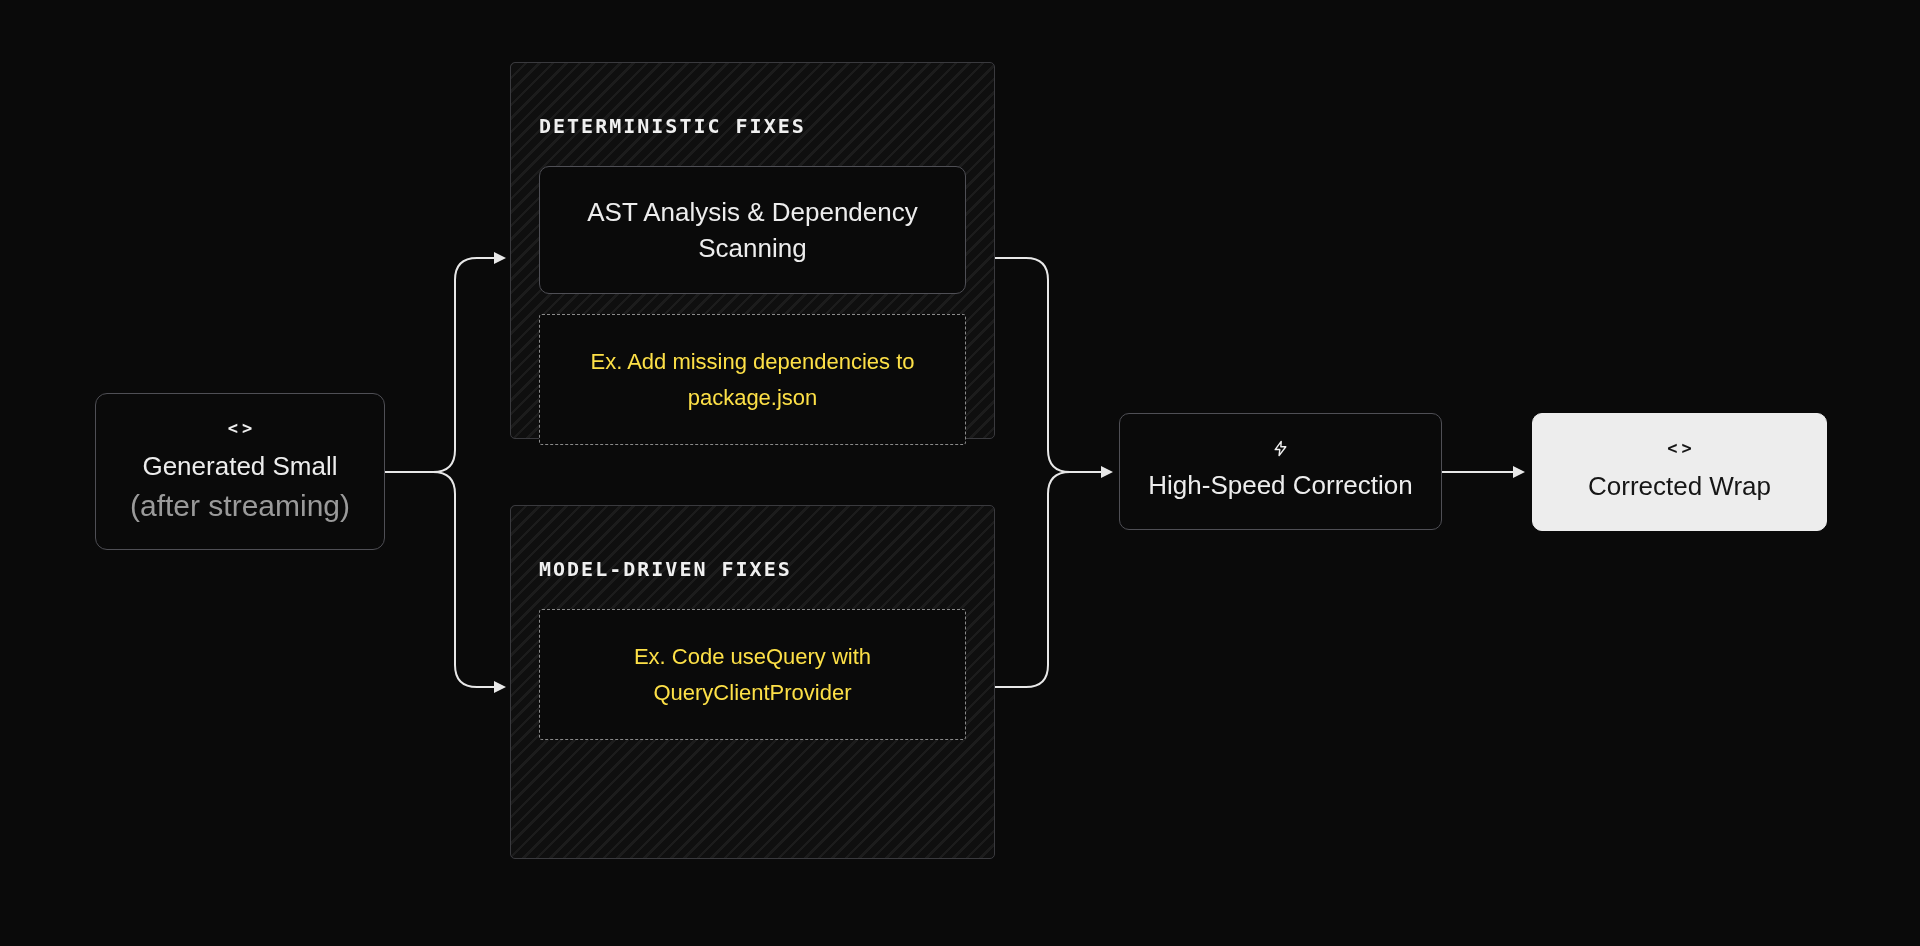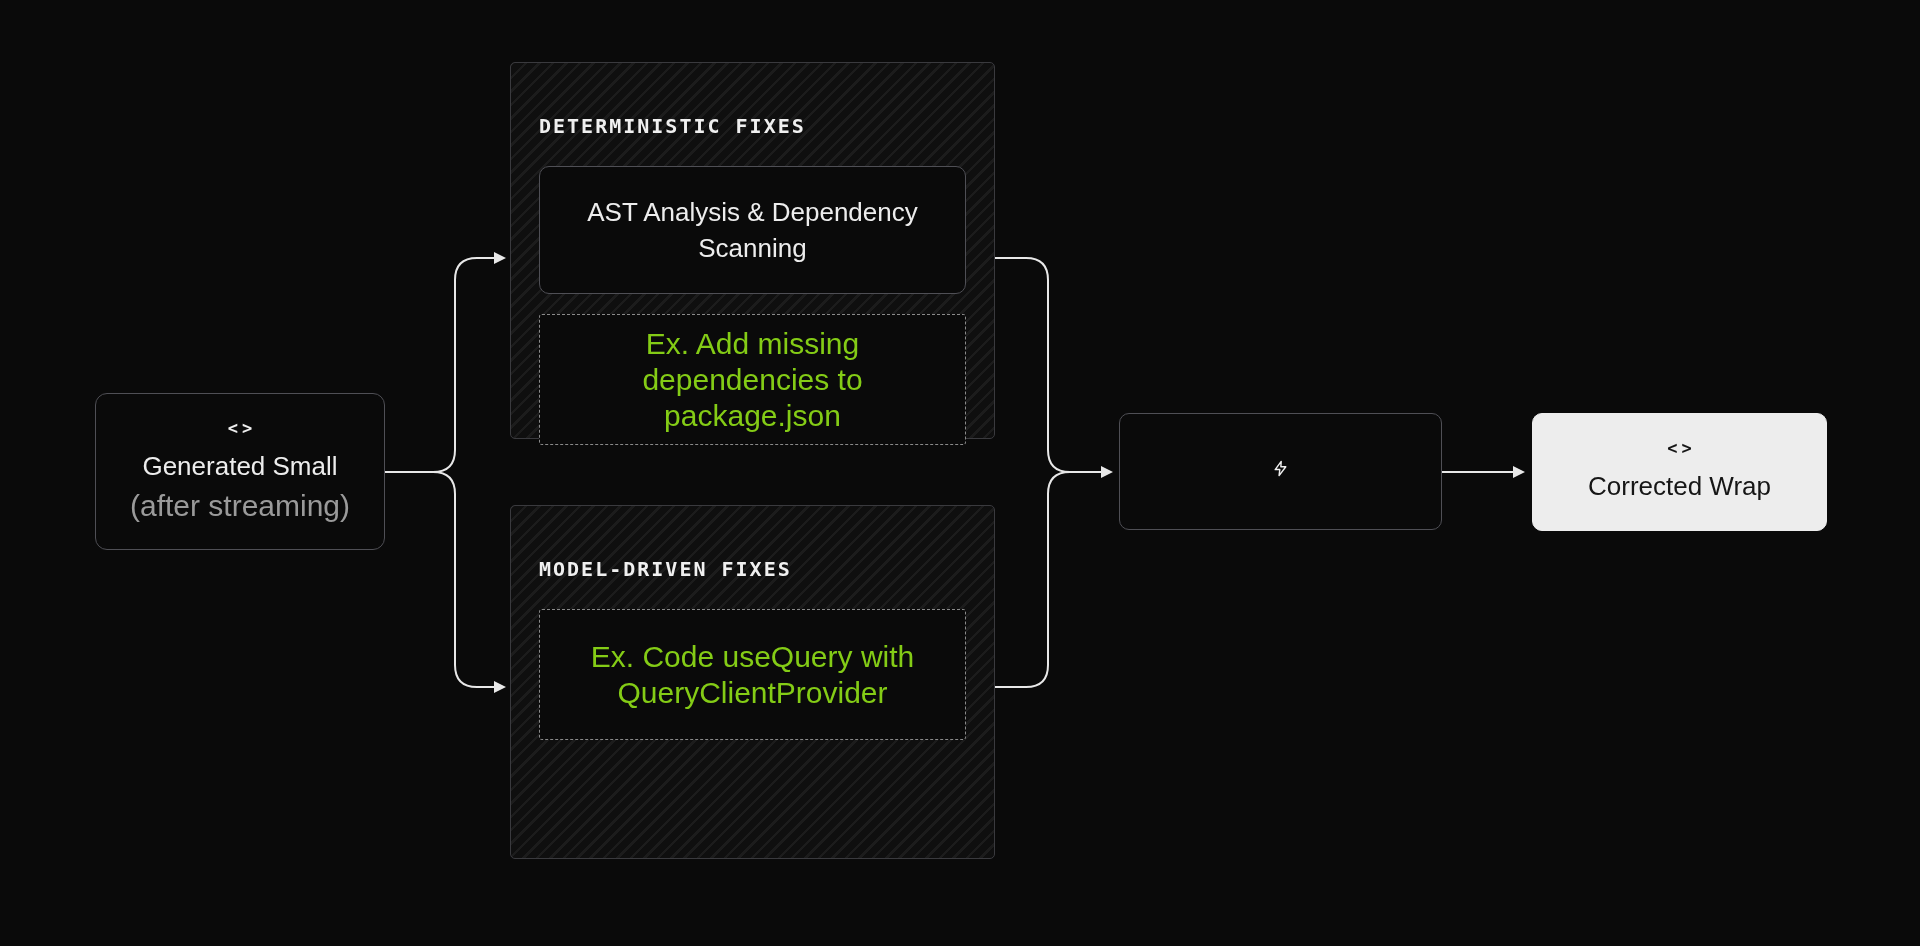--- a/index.html
+++ b/index.html
@@ -57,21 +57,21 @@
   .method-box {
     height:128px; border:1px solid #4f4f55; border-radius:10px;
     background:#0a0a0a; display:flex; align-items:center; justify-content:center;
     text-align:center; font-size:26px; line-height:36px; color:#ededed;
     padding:0 42px;
   }
   .example-box {
     margin-top:20px; height:131px;
     border:1px dashed #8a8a8a; border-radius:3px;
     background:#0a0a0a; display:flex; align-items:center; justify-content:flex-end;
-    text-align:center; font-size:30px; line-height:36px; color:#84cc16;
+    text-align:center; font-size:22px; line-height:36px; color:#fde047;
     padding:0 26px;
   }
 </style>
 </head>
 <body>
 
 <div id="canvas">
 
   <svg id="connectors" width="1920" height="946" viewBox="0 0 1920 946">
     <defs>
@@ -110,20 +110,21 @@
       <span>Ex. Code useQuery with QueryClientProvider</span>
     </div>
   </section>
 
   <div class="node dark" id="node-highspeed">
     <div class="zap-wrap">
       <svg width="17" height="19" viewBox="0 0 24 24" fill="none" stroke="#efefef" stroke-width="2" stroke-linejoin="round" stroke-linecap="round">
         <path d="M13 2 L4.5 13.5 H11 L10 22 L19.5 9.5 H12.5 Z"></path>
       </svg>
     </div>
+    <div class="node-title">High-Speed Correction</div>
   </div>
 
   <div class="node light" id="node-corrected">
     <div class="code-glyph">&lt;&gt;</div>
     <div class="node-title">Corrected Wrap</div>
   </div>
 
 </div>
 
 </body></html>

